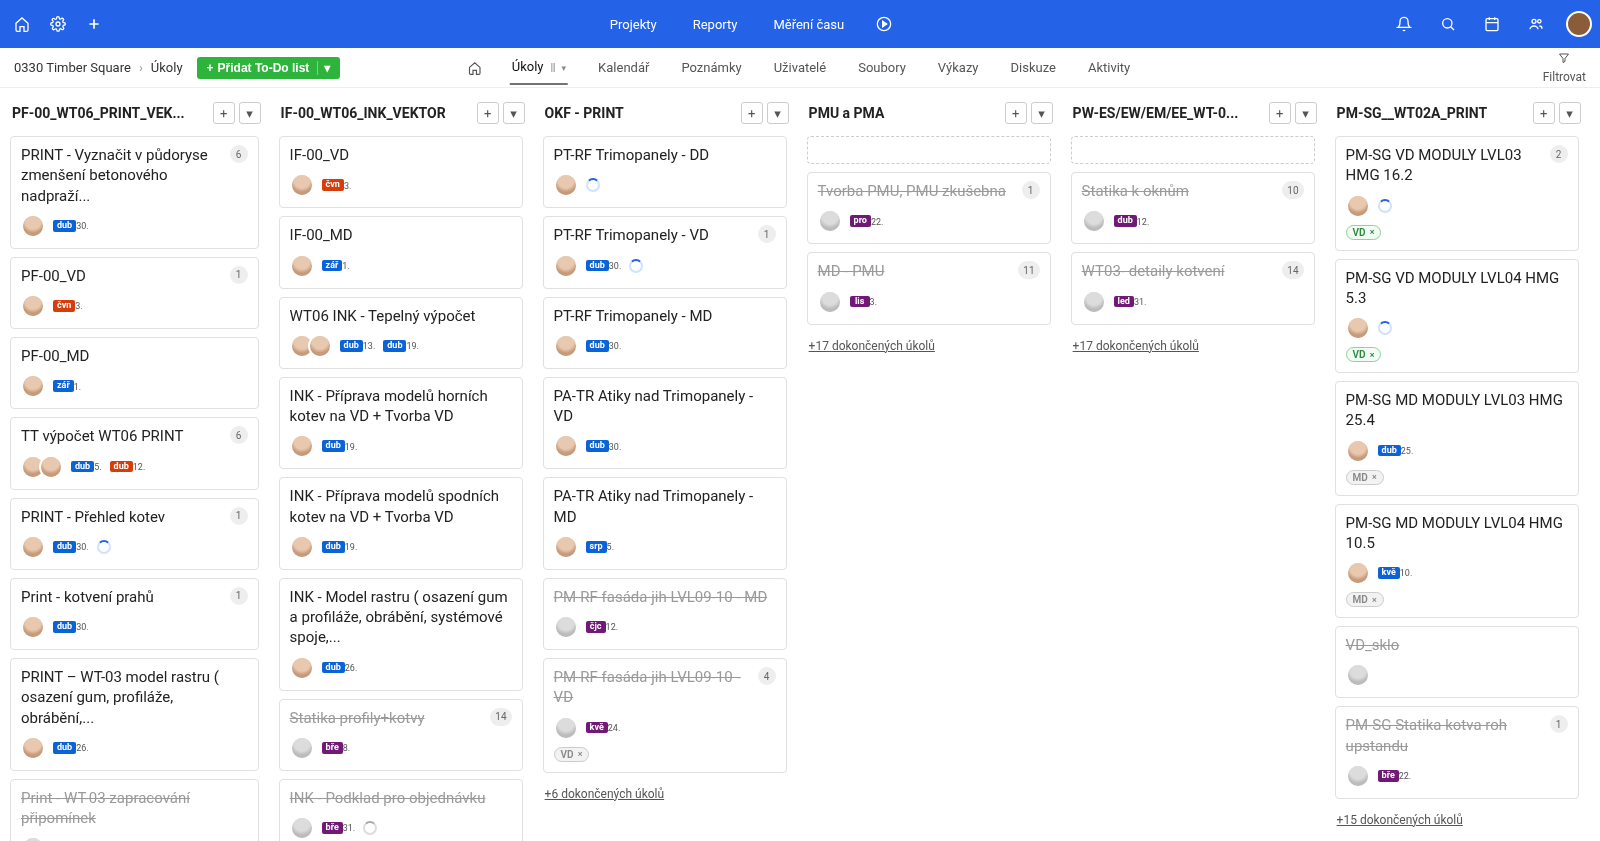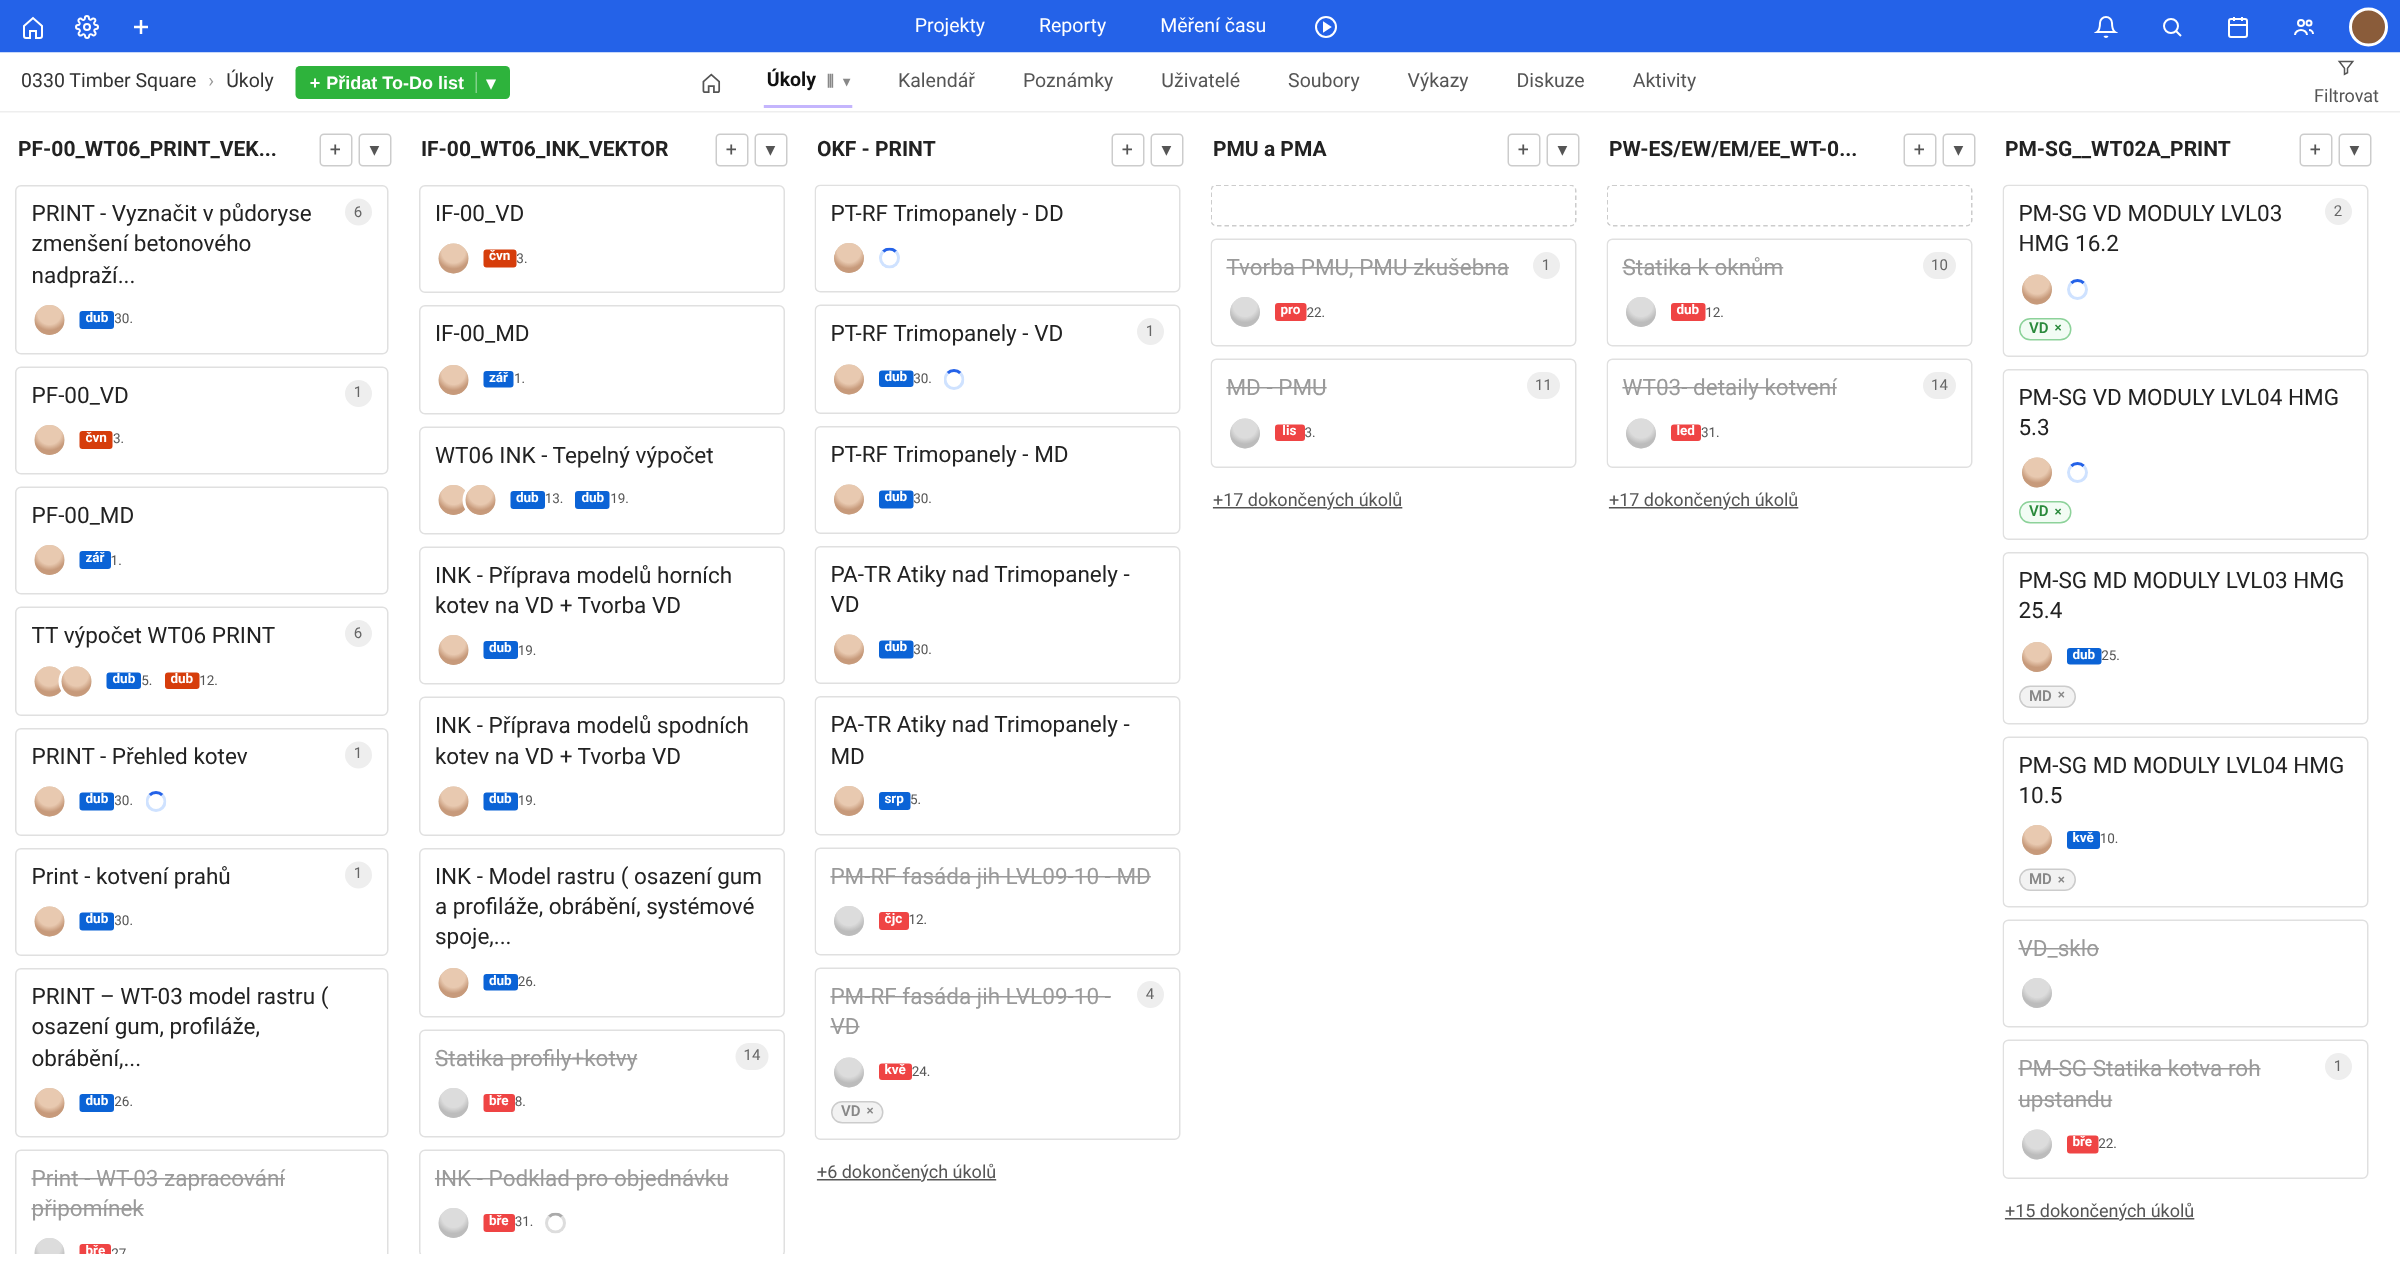--- a/index.html
+++ b/index.html
@@ -7,21 +7,21 @@
   body {
     font-family: -apple-system, BlinkMacSystemFont, "Segoe UI", Roboto, Arial, sans-serif;
     font-size: 13px;
     color: #333;
     background: #fff;
     overflow: hidden;
   }
 
   
   .navbar {
-    height: 35px;
+    height: 48px;
     background: #2462e8;
     display: flex;
     align-items: center;
     padding: 0 8px;
     color: #fff;
   }
   .nav-left { display: flex; align-items: center; gap: 8px; }
   .nav-left .icon-btn { width: 28px; height: 28px; display: flex; align-items: center; justify-content: center; cursor: pointer; }
   .nav-center { flex: 1; display: flex; align-items: center; justify-content: center; gap: 28px; font-size: 13px; }
   .nav-center span { padding: 10px 4px; cursor: pointer; }
@@ -65,21 +65,21 @@
     position: absolute;
     left: 50%;
     transform: translateX(-50%);
     display: flex;
     align-items: center;
     gap: 28px;
     font-size: 13px;
     color: #555;
   }
   .tabs-center .tab { padding: 9px 2px; cursor: pointer; }
-  .tabs-center .tab.active { color: #111; font-weight: 700; border-bottom: 2px solid #c4b5fd; }
+  .tabs-center .tab.active { color: #111; font-weight: 400; border-bottom: 2px solid #737373; }
   .tabs-center .home-icon { font-size: 14px; cursor: pointer; }
   .filter-right {
     margin-left: auto;
     display: flex;
     align-items: center;
     gap: 6px;
     color: #555;
     font-size: 12px;
     cursor: pointer;
     flex-direction: column;
@@ -204,21 +204,21 @@
     font-weight: 700;
     color: #fff;
     padding: 1px 4px;
     border-radius: 2px;
     line-height: 1.1;
     min-width: 20px;
     text-align: center;
   }
   .date-chip.blue  { background: #0b63d6; }
   .date-chip.red   { background: #d63d0b; }
-  .date-chip.gray  { background: #ef4444; }
+  .date-chip.gray  { background: #701a75; }
   .date-day { font-size: 9px; color: #555; margin-top: 1px; }
 
   .tag-pill {
     display: inline-flex;
     align-items: center;
     gap: 4px;
     border: 1px solid #8dd29a;
     color: #2a8a3c;
     font-size: 10px;
     font-weight: 600;

